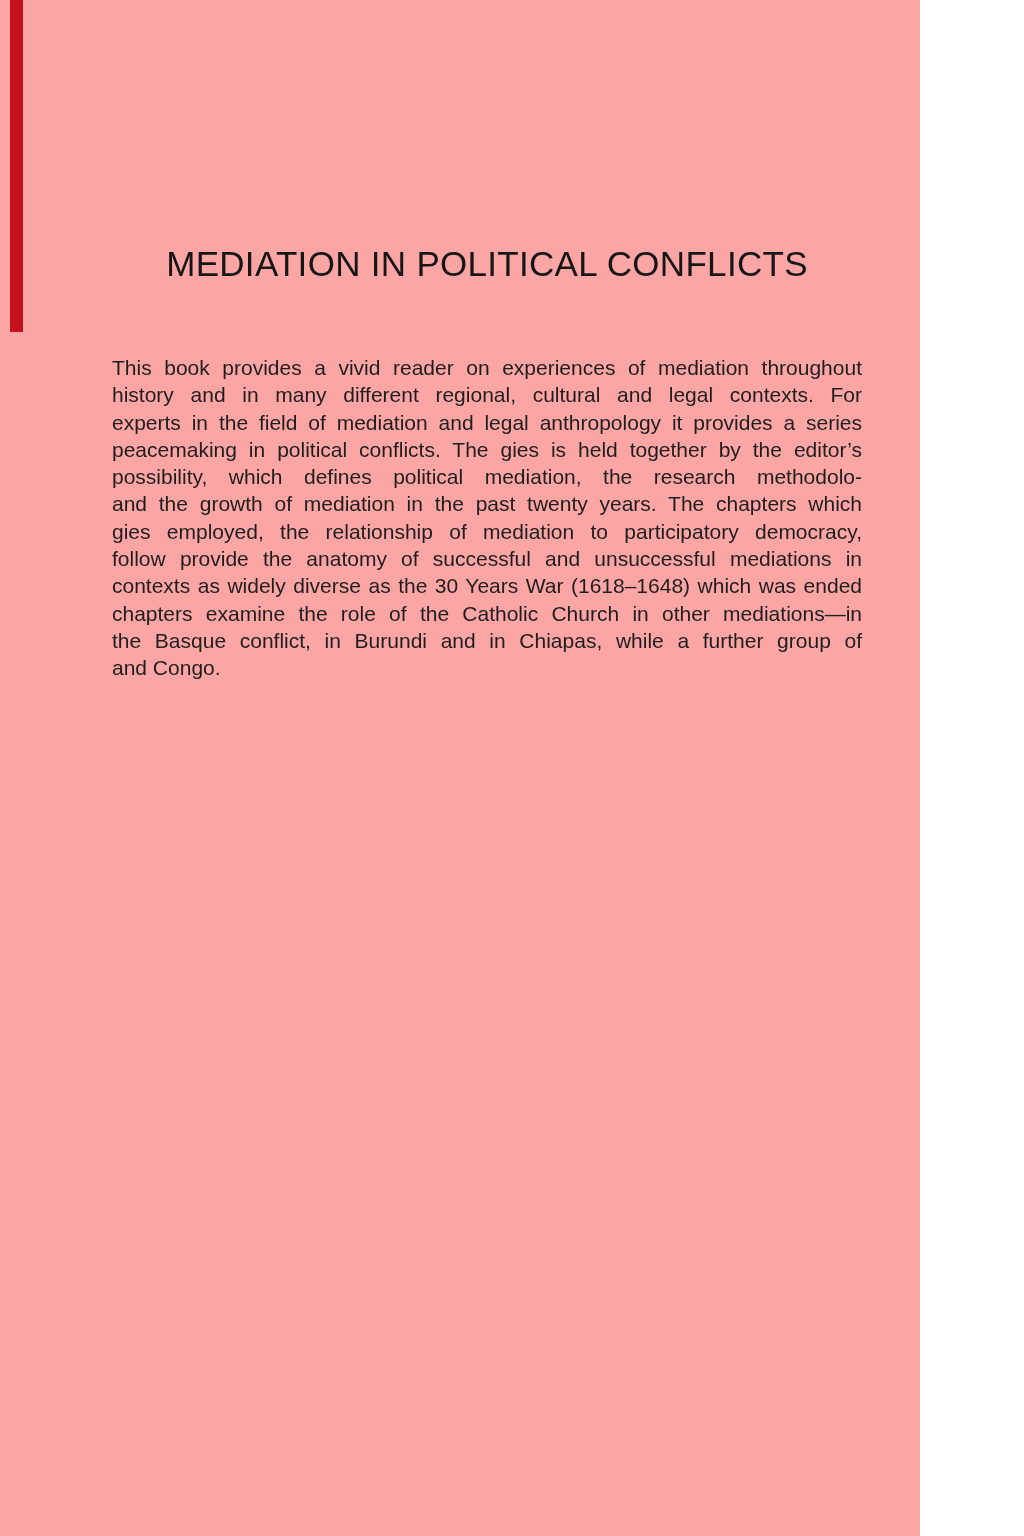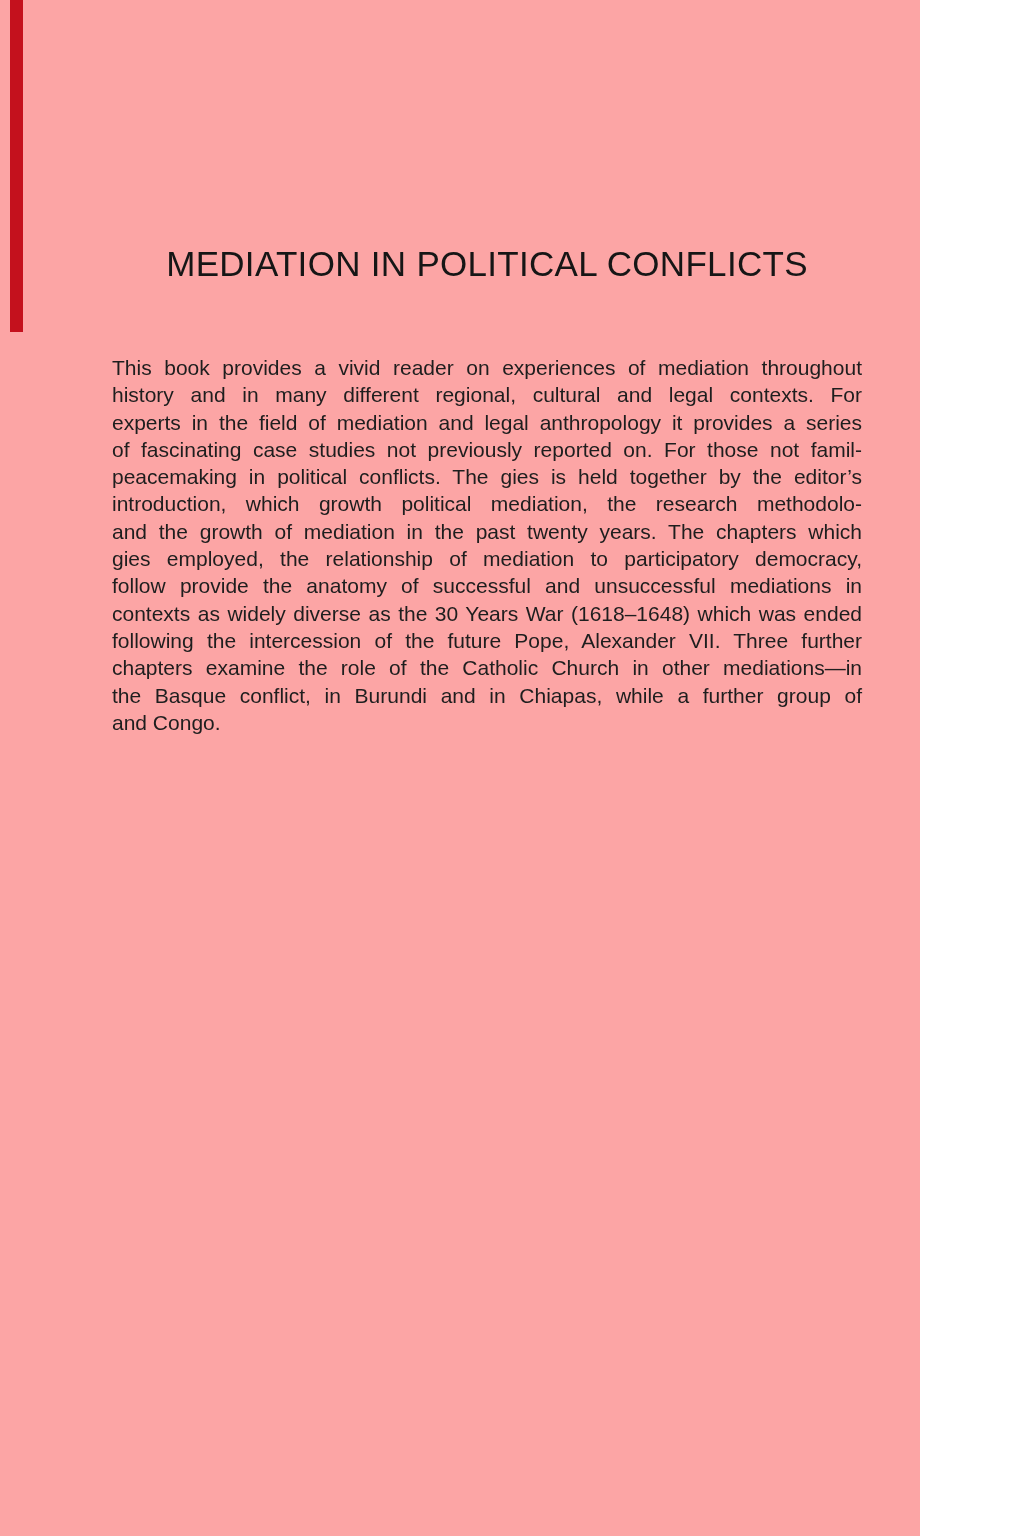--- a/index.html
+++ b/index.html
@@ -62,26 +62,24 @@
 <div class="page">
 
   <div class="edge-mark"></div>
 
   <h1 class="title">MEDIATION IN POLITICAL CONFLICTS</h1>
 
   <div class="body-block">
     <div class="body-line">This book provides a vivid reader on experiences of mediation throughout</div>
     <div class="body-line">history and in many different regional, cultural and legal contexts. For</div>
     <div class="body-line">experts in the field of mediation and legal anthropology it provides a series</div>
-    <div class="body-line">of fascinating case studies not previously reported on. For those not famil-</div>
     <div class="body-line">peacemaking in political conflicts. The gies is held together by the editor’s</div>
-    <div class="body-line">introduction, which growth political mediation, the research methodolo-</div>
+    <div class="body-line">possibility, which defines political mediation, the research methodolo-</div>
     <div class="body-line">and the growth of mediation in the past twenty years. The chapters which</div>
     <div class="body-line">gies employed, the relationship of mediation to participatory democracy,</div>
     <div class="body-line">follow provide the anatomy of successful and unsuccessful mediations in</div>
     <div class="body-line">contexts as widely diverse as the 30 Years War (1618–1648) which was ended</div>
-    <div class="body-line">following the intercession of the future Pope, Alexander VII. Three further</div>
     <div class="body-line">chapters examine the role of the Catholic Church in other mediations—in</div>
     <div class="body-line">the Basque conflict, in Burundi and in Chiapas, while a further group of</div>
     <div class="body-line last">and Congo.</div>
   </div>
 
 </div>
 
 </body></html>

